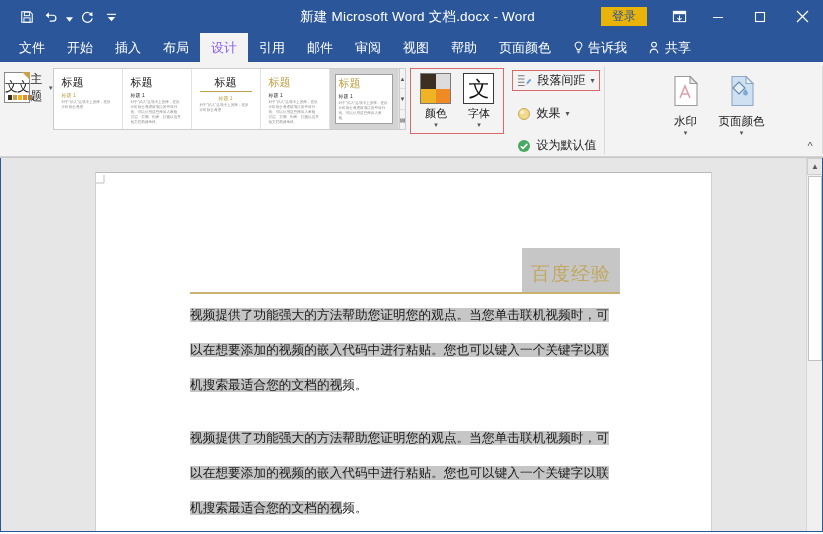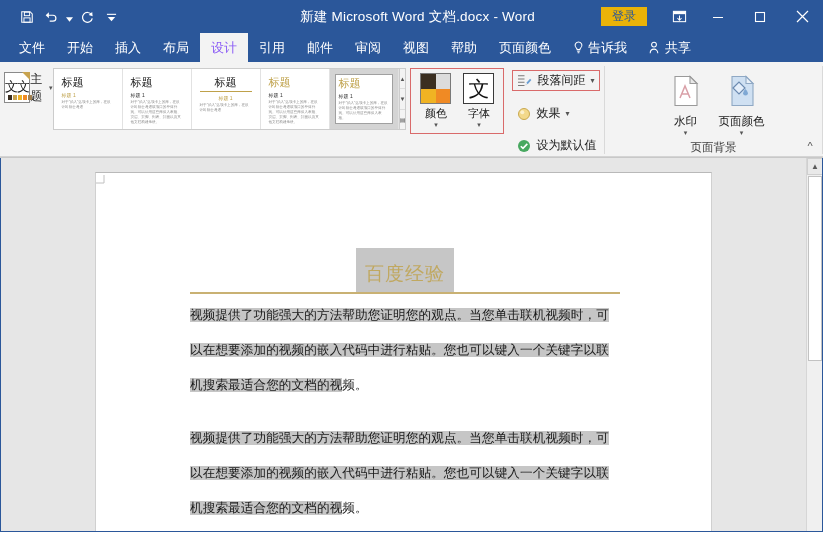--- a/index.html
+++ b/index.html
@@ -275,21 +275,21 @@
     background: #ffffff;
     border: 1px solid #d0d0d0;
     border-top-color: #b9b9b9;
   }
   .page-content {
     position: absolute;
     left: 94px; top: 75px;
     width: 430px;
   }
   .doc-title-wrap {
-    display: flex; justify-content: center; font-family: Liberation Serif, serif;
+    display: flex; justify-content: flex-end; font-family: Liberation Serif, serif;
   }
   .doc-title {
     background: #c6c6c6;
     color: #c0a860;
     font-size: 19px;
     line-height: 24px;
     padding: 14px 9px 6px 9px;
     letter-spacing: 1px;
   }
   .doc-title-rule { height: 2px; background: #c9b173; margin-top: 0px; }
@@ -606,21 +606,20 @@
               <path fill="#cfe0f2" stroke="#8fa8c4" stroke-width="1.1" d="M5 1.5h14L26 8.5V30.5H5z"></path>
               <path fill="#e8f0f8" stroke="#8fa8c4" stroke-width="1.1" d="M19 1.5 26 8.5h-7z"></path>
               <path fill="#e4eefa" stroke="#6b8ab0" stroke-width="1.2" d="m6 13 6-6 6 6-6 6z"></path>
               <path fill="#7fa8d4" d="M18.5 14c1.6 2 2.4 3.2 2.4 4.2a2.4 2.4 0 0 1-4.8 0c0-1 .8-2.2 2.4-4.2z"></path>
             </svg>
         </span>
         <span class="pbbtn-label">页面颜色</span>
         <span class="pbbtn-caret">▾</span>
       </div>
     </div>
-    <div class="rgroup-label">页面背景</div>
   </div>
 
   <div class="rgroup-sep"></div>
 
   <div class="collapse-ribbon">^</div>
 </div>
 
 <div class="docarea">
   <div class="page">
     <span class="corner-mark">

